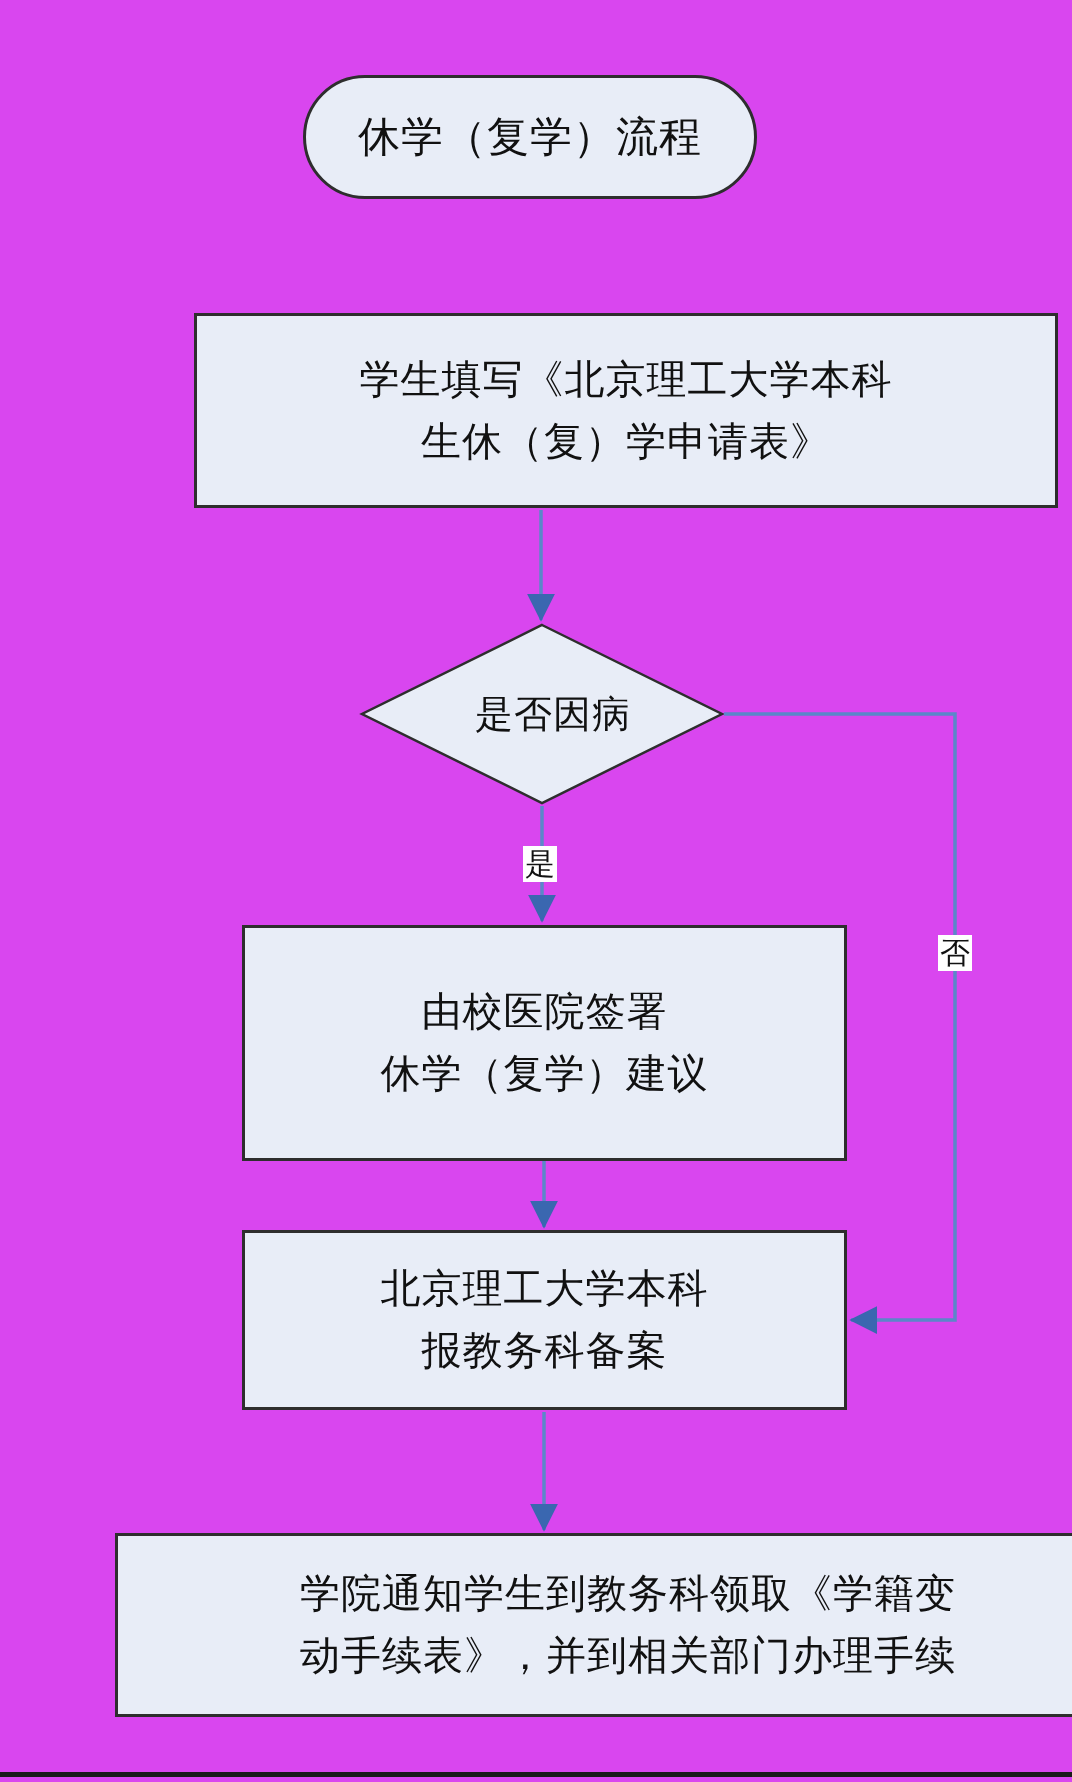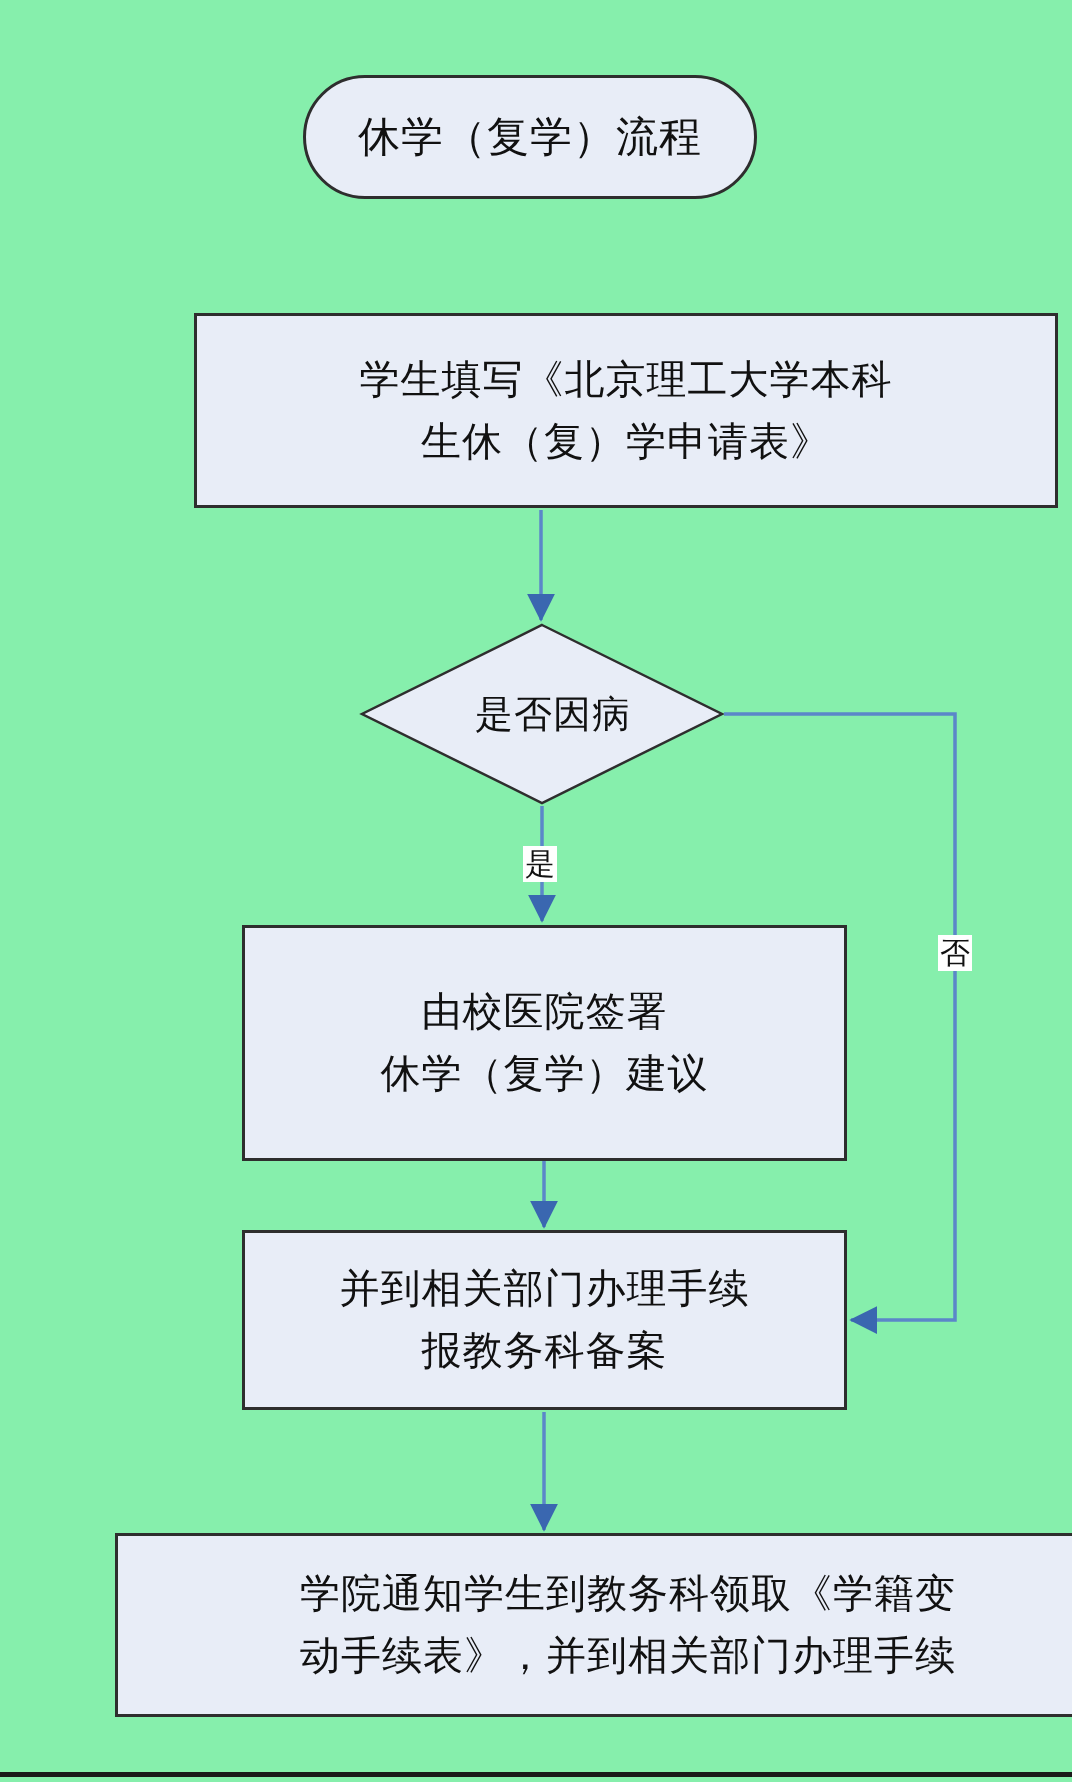--- a/index.html
+++ b/index.html
@@ -7,21 +7,21 @@
     --node-border:#2E2E2E;
     --arrow-line:#5B87C9;
     --arrow-head:#3A67B0;
     --text:#111111;
     --bottom-rule:#1A1A1A;
   }
   html,body{margin:0;padding:0;background:#ffffff;}
   .canvas{
     position:relative;
     width:1072px;height:1782px;
-    background:#86efac;
+    background:#d946ef;
     font-family:"Liberation Serif","DejaVu Serif",serif;
     color:var(--text);
     overflow:hidden;
   }
   svg.wires{position:absolute;left:0;top:0;width:1072px;height:1782px;}
   .edge{stroke:var(--arrow-line);stroke-width:3.5;fill:none;}
   .diamond{fill:var(--node-fill);stroke:var(--node-border);stroke-width:2.5;}
   .node{
     position:absolute;
     box-sizing:border-box;
@@ -100,21 +100,21 @@
 
   <div class="edge-label" style="left:540px;top:864px;">是</div>
   <div class="edge-label" style="left:955px;top:953px;">否</div>
 
   <div class="node" style="left:242px;top:925px;width:605px;height:236px;">
     <span class="node-line">由校医院签署</span>
     <span class="node-line">休学（复学）建议</span>
   </div>
 
   <div class="node" style="left:242px;top:1230px;width:605px;height:180px;">
-    <span class="node-line">并到相关部门办理手续</span>
+    <span class="node-line">北京理工大学本科</span>
     <span class="node-line">报教务科备案</span>
   </div>
 
   <div class="node" style="left:115px;top:1533px;width:1026px;height:184px;">
     <span class="node-line">学院通知学生到教务科领取《学籍变</span>
     <span class="node-line">动手续表》，并到相关部门办理手续</span>
   </div>
 
   <div class="bottom-rule"></div>
 

